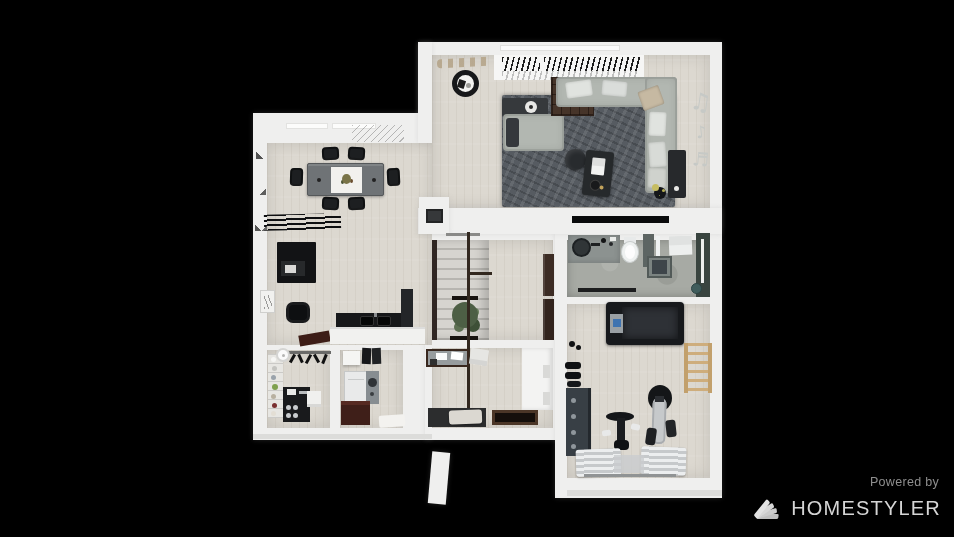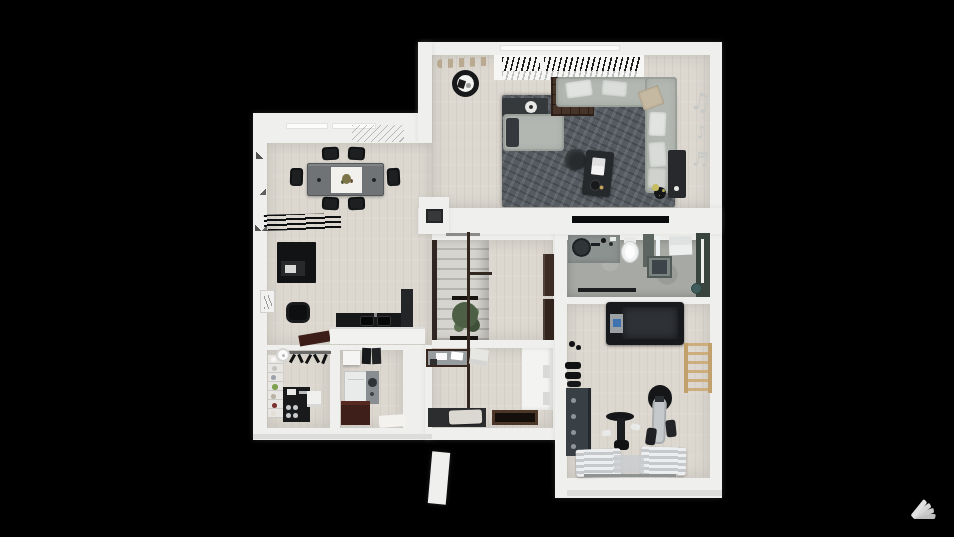--- a/index.html
+++ b/index.html
@@ -264,23 +264,25 @@
   <span class="abs" style="left:344px;top:371px;width:35px;height:33px;background:#e9eaea;box-shadow:inset 0 0 0 1px #c6c8c8;">
     <span class="abs" style="left:22px;top:0;width:13px;height:33px;background:#878d91;"></span>
     <span class="abs" style="left:24px;top:7px;width:9px;height:9px;border-radius:50%;background:#2f3337;"></span>
     <span class="abs" style="left:26px;top:21px;width:4px;height:4px;border-radius:50%;background:#3a3e41;"></span>
     <span class="abs" style="left:4px;top:8px;width:16px;height:1px;background:#c9cbcb;"></span>
   </span>
   <span class="abs" style="left:341px;top:401px;width:29px;height:24px;background:#3f1f19;box-shadow:inset 0 4px 0 #562a22;"></span>
   <span class="abs" style="left:379px;top:415px;width:26px;height:12px;background:#f3f2ef;border-radius:2px;transform:rotate(-4deg);"></span>
 
   <div class="wm">
+    <div class="pb">Powered by</div>
     <div class="row">
       <span class="logo">
         <span class="blade" style="background:#bfbfbf;transform:rotate(0deg) skewX(-10deg);"></span>
         <span class="blade" style="background:#cbcbcb;transform:rotate(-17deg) skewX(-10deg);"></span>
         <span class="blade" style="background:#d7d7d7;transform:rotate(-34deg) skewX(-10deg);"></span>
         <span class="blade" style="background:#e2e2e2;transform:rotate(-51deg) skewX(-10deg);"></span>
       </span>
+      <span class="brand">HOMESTYLER</span>
     </div>
   </div>
 
 </div>
 
 </body></html>

